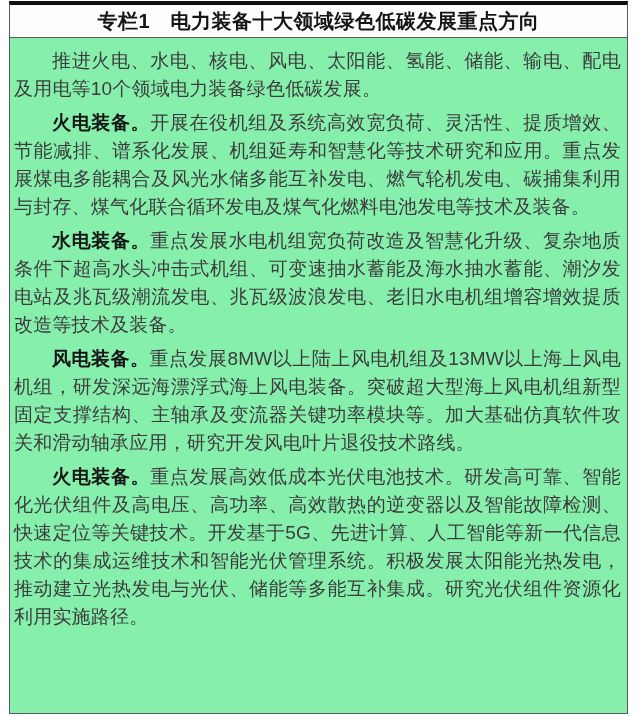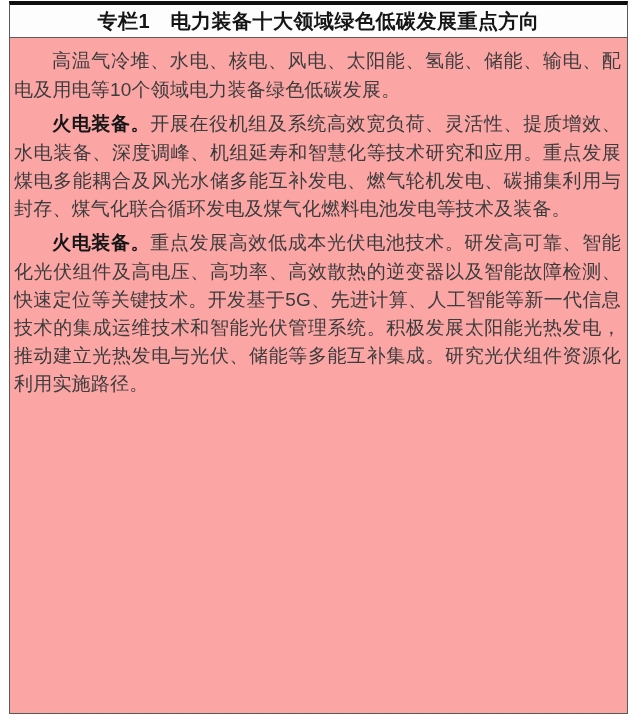--- a/index.html
+++ b/index.html
@@ -7,21 +7,21 @@
   body {
     font-family: "Liberation Sans", "DejaVu Sans", sans-serif;
     width: 640px; height: 716px; position: relative; overflow: hidden;
   }
   .page {
     position: absolute; left: 0; top: 0; width: 640px; height: 716px;
     background: #ffffff;
   }
   .panel {
     position: absolute; left: 9px; top: 1px; width: 619px; height: 713px;
-    background: #fca5a5;
+    background: #86efac;
     border: 1px solid #5a5a5a;
     border-top: 4px solid #101010;
     overflow: hidden;
   }
   .panel-header {
     height: 33px;
     border-bottom: 1px solid #5a5a5a;
     display: flex; align-items: center; justify-content: center;
     font-size: 20px; font-weight: bold; color: #151515;
     letter-spacing: 0.5px;
@@ -36,39 +36,40 @@
     color: #3c3c3c;
     text-align: justify;
     text-justify: inter-ideograph;
     text-indent: 38px;
     margin-bottom: 6px;
     letter-spacing: 0.2px;
   }
   .panel-body p b {
     color: #161616;
     font-weight: bold;
-    font-family: Liberation Mono, monospace;
   }
 </style>
 </head>
 <body>
 
 <div class="page">
   <div class="panel">
 
     <div class="panel-header">
       <span>专栏1　电力装备十大领域绿色低碳发展重点方向</span>
     </div>
 
     <div class="panel-body">
 
-      <p><b></b><span>高温气冷堆、水电、核电、风电、太阳能、氢能、储能、输电、配电及用电等10个领域电力装备绿色低碳发展。</span></p>
+      <p><b></b><span>推进火电、水电、核电、风电、太阳能、氢能、储能、输电、配电及用电等10个领域电力装备绿色低碳发展。</span></p>
 
-      <p><b>火电装备。</b><span>开展在役机组及系统高效宽负荷、灵活性、提质增效、水电装备、深度调峰、机组延寿和智慧化等技术研究和应用。重点发展煤电多能耦合及风光水储多能互补发电、燃气轮机发电、碳捕集利用与封存、煤气化联合循环发电及煤气化燃料电池发电等技术及装备。</span></p>
+      <p><b>火电装备。</b><span>开展在役机组及系统高效宽负荷、灵活性、提质增效、节能减排、谱系化发展、机组延寿和智慧化等技术研究和应用。重点发展煤电多能耦合及风光水储多能互补发电、燃气轮机发电、碳捕集利用与封存、煤气化联合循环发电及煤气化燃料电池发电等技术及装备。</span></p>
+
+      <p><b>水电装备。</b><span>重点发展水电机组宽负荷改造及智慧化升级、复杂地质条件下超高水头冲击式机组、可变速抽水蓄能及海水抽水蓄能、潮汐发电站及兆瓦级潮流发电、兆瓦级波浪发电、老旧水电机组增容增效提质改造等技术及装备。</span></p>
 
 
-
+      <p><b>风电装备。</b><span>重点发展8MW以上陆上风电机组及13MW以上海上风电机组，研发深远海漂浮式海上风电装备。突破超大型海上风电机组新型固定支撑结构、主轴承及变流器关键功率模块等。加大基础仿真软件攻关和滑动轴承应用，研究开发风电叶片退役技术路线。</span></p>
 
       <p><b>火电装备。</b><span>重点发展高效低成本光伏电池技术。研发高可靠、智能化光伏组件及高电压、高功率、高效散热的逆变器以及智能故障检测、快速定位等关键技术。开发基于5G、先进计算、人工智能等新一代信息技术的集成运维技术和智能光伏管理系统。积极发展太阳能光热发电，推动建立光热发电与光伏、储能等多能互补集成。研究光伏组件资源化利用实施路径。</span></p>
 
     </div>
   </div>
 </div>
 
 </body></html>

